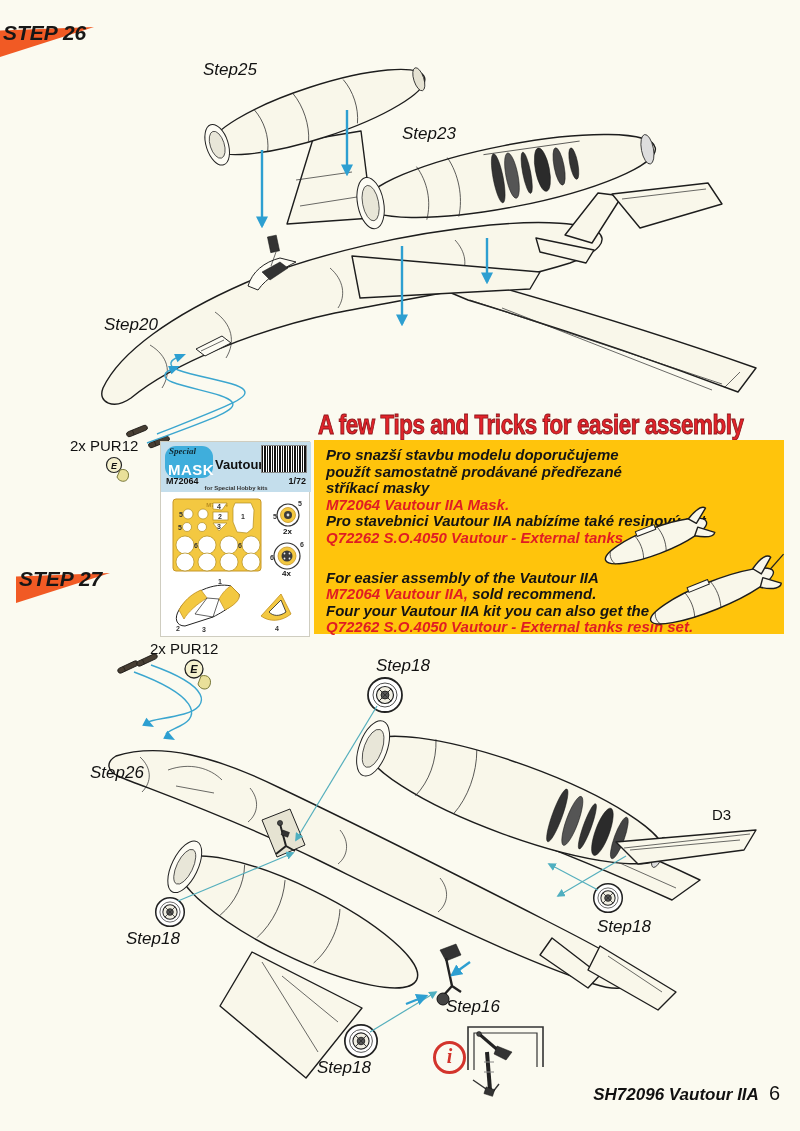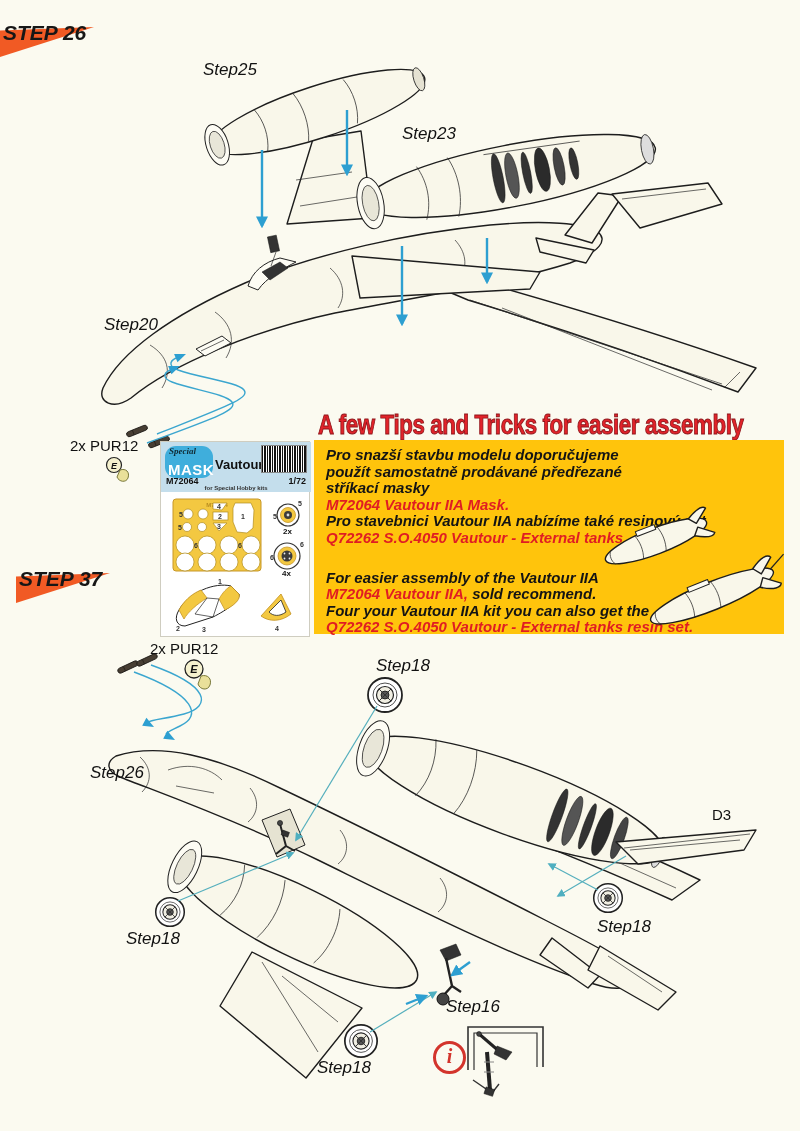--- a/index.html
+++ b/index.html
@@ -241,21 +241,21 @@
       </g>
     </g>
   </svg>
 
   <div class="badge" style="left:0;top:20px;">
     <div class="tri"></div>
     <div class="txt">STEP 26</div>
   </div>
   <div class="badge" style="left:16px;top:566px;">
     <div class="tri"></div>
-    <div class="txt">STEP 37</div>
+    <div class="txt">STEP 27</div>
   </div>
 
   <div class="lbl" style="left:203px;top:60px;">Step25</div>
   <div class="lbl" style="left:402px;top:124px;">Step23</div>
   <div class="lbl" style="left:104px;top:315px;">Step20</div>
   <div class="lbl lbl-up lbl-big" style="left:70px;top:437px;">2x PUR12</div>
 
   <div class="tips-title">A few Tips and Tricks for easier assembly</div>
   <div class="tips-box">
     <div class="tline">Pro snazší stavbu modelu doporučujeme</div>
@@ -374,14 +374,17 @@
   <div class="lbl" style="left:376px;top:656px;">Step18</div>
   <div class="lbl" style="left:90px;top:763px;">Step26</div>
   <div class="lbl" style="left:126px;top:929px;">Step18</div>
   <div class="lbl" style="left:597px;top:917px;">Step18</div>
   <div class="lbl lbl-up lbl-big" style="left:712px;top:806px;">D3</div>
   <div class="lbl" style="left:446px;top:997px;">Step16</div>
   <div class="lbl" style="left:317px;top:1058px;">Step18</div>
 
   <div class="icircle">i</div>
 
+  <div class="footer">
+    <span class="code">SH72096 Vautour IIA</span><span class="pg">6</span>
+  </div>
 
 </div>
 
 </body></html>

